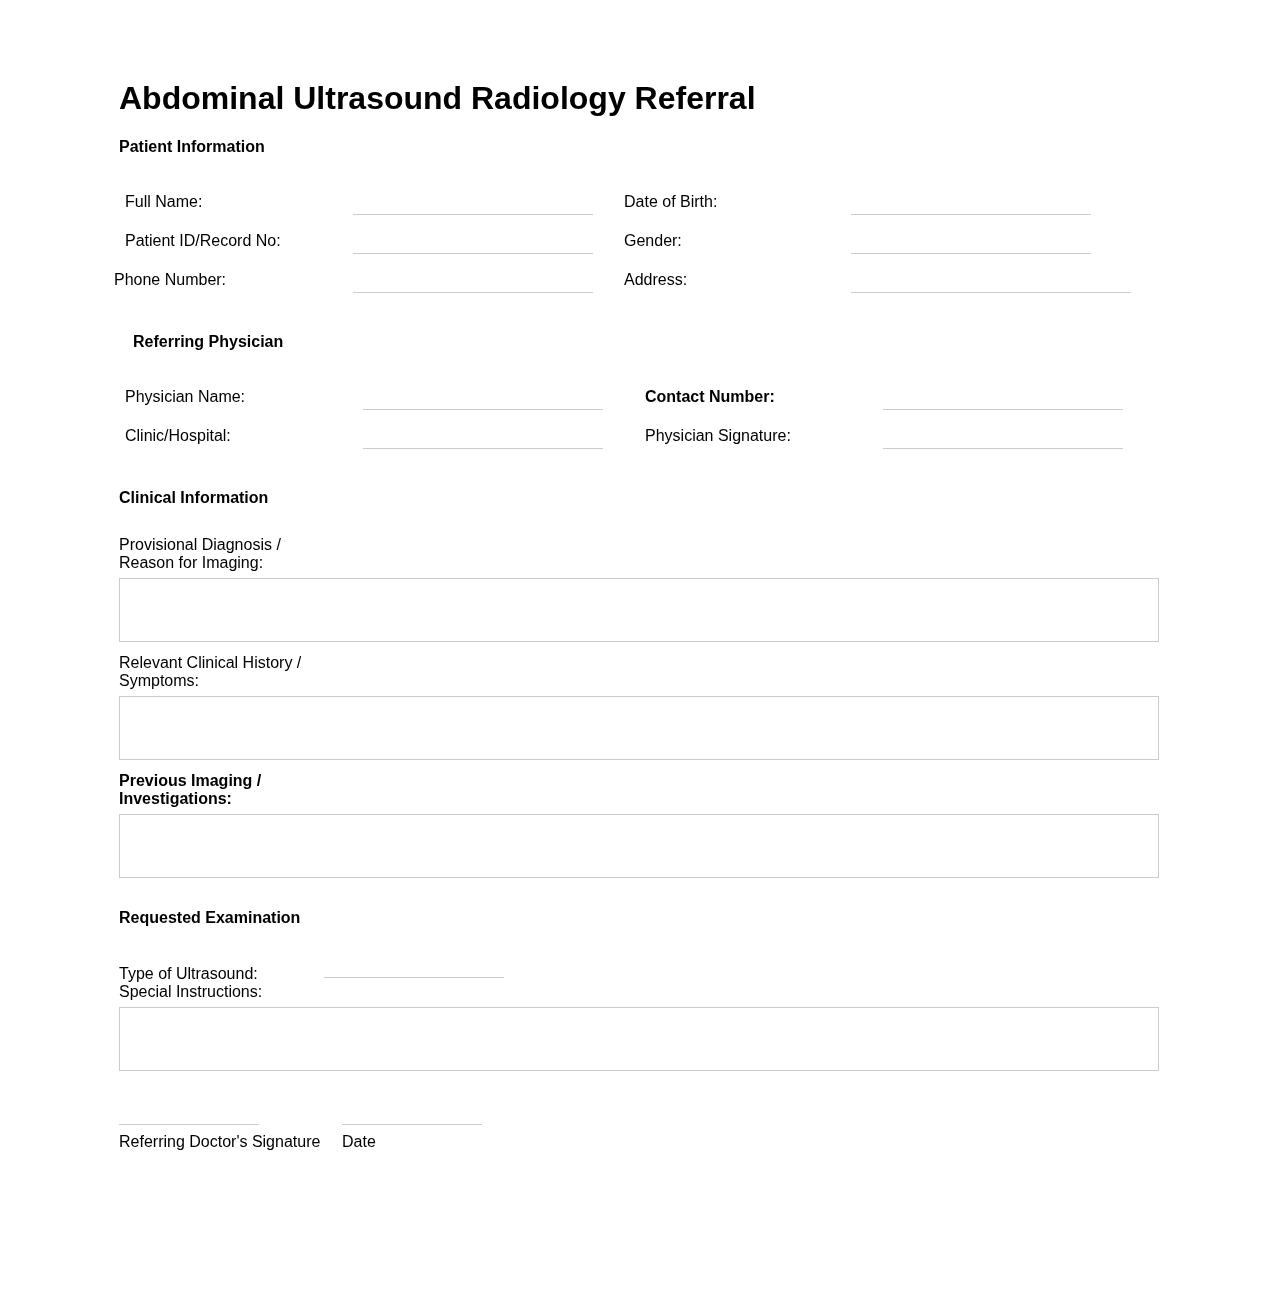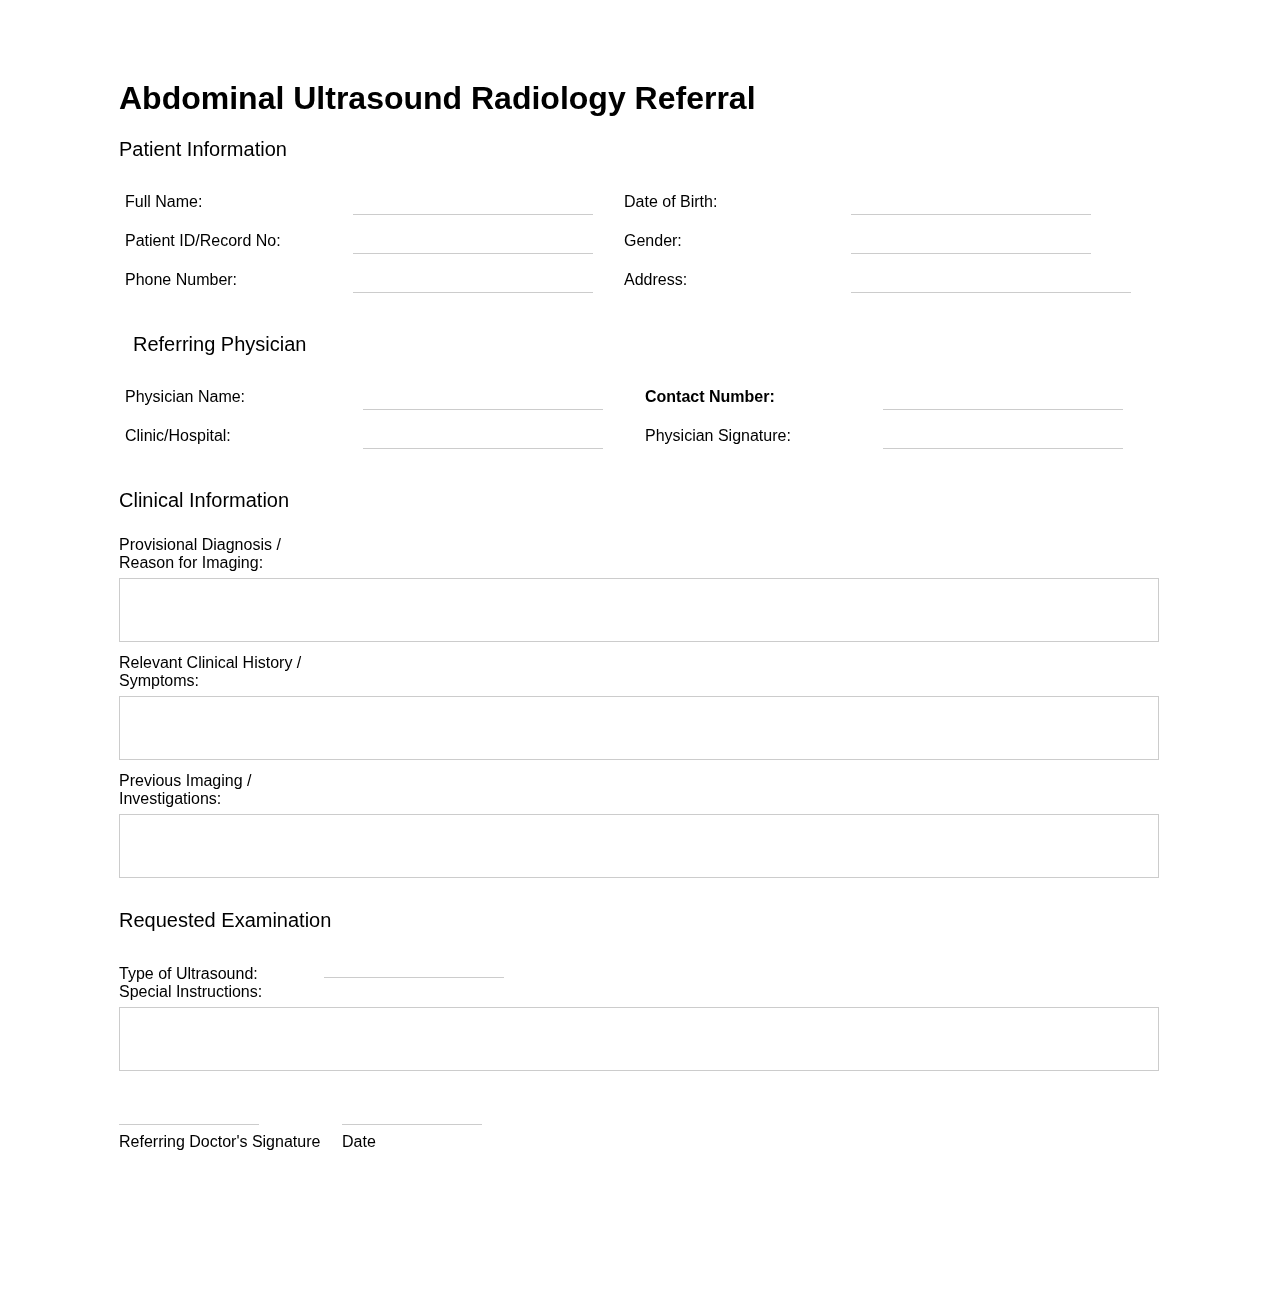--- a/index.html
+++ b/index.html
@@ -10,22 +10,22 @@
       position: relative;
     }
     .abs { position: absolute; }
     h1 {
       font-size: 32px;
       font-weight: bold;
       line-height: 1;
       white-space: nowrap;
     }
     h2 {
-      font-size: 20px;
-      font-weight: normal;
+      font-size: 16px;
+      font-weight: bold;
       line-height: 1;
       white-space: nowrap;
     }
     .label {
       font-size: 16px;
       line-height: 18px;
       white-space: nowrap;
     }
     .line {
       border-bottom: 1px solid #cccccc;
@@ -66,21 +66,21 @@
 
 <div class="label abs" style="left:624px; top:193px;">Date of Birth:</div>
 <input class="field-input abs" style="left: 851px; top: 195px; width: 240px;" value="">
 
 <div class="label abs" style="left:125px; top:232px;">Patient ID/Record No:</div>
 <input class="field-input abs" style="left: 353px; top: 234px; width: 240px;" value="">
 
 <div class="label abs" style="left:624px; top:232px;">Gender:</div>
 <input class="field-input abs" style="left: 851px; top: 234px; width: 240px;" value="">
 
-<div class="label abs" style="left:125px; top:271px;">Phone Number:</div>
+<div class="label abs" style="left:114px; top:271px;">Phone Number:</div>
 <input class="field-input abs" style="left: 353px; top: 273px; width: 240px;" value="">
 
 <div class="label abs" style="left:624px; top:271px;">Address:</div>
 <input class="field-input abs" style="left: 851px; top: 273px; width: 280px;" value="">
 
 <h2 class="abs" style="left:119px; top:334px;margin-left:14px;">Referring Physician</h2>
 
 <div class="label abs" style="left:125px; top:388px;">Physician Name:</div>
 <input class="field-input abs" style="left: 363px; top: 390px; width: 240px;" value="">
 
@@ -100,21 +100,21 @@
   <div class="label">Reason for Imaging:</div>
 </div>
 <textarea class="box abs" style="left: 119px; top: 578px;"></textarea>
 
 <div class="abs" style="left:119px; top:654px;">
   <div class="label">Relevant Clinical History /</div>
   <div class="label">Symptoms:</div>
 </div>
 <textarea class="box abs" style="left: 119px; top: 696px;"></textarea>
 
-<div class="abs" style="left:119px; top:772px;">
+<div class="abs" style="left:119px; top:772px;font-weight:bold;">
   <div class="label">Previous Imaging /</div>
   <div class="label">Investigations:</div>
 </div>
 <textarea class="box abs" style="left: 119px; top: 814px;"></textarea>
 
 <h2 class="abs" style="left:119px; top:910px;">Requested Examination</h2>
 
 <div class="label abs" style="left:119px; top:965px;">Type of Ultrasound:</div>
 <input class="field-input abs" style="left: 324px; top: 958px; width: 180px;" value="">
 

